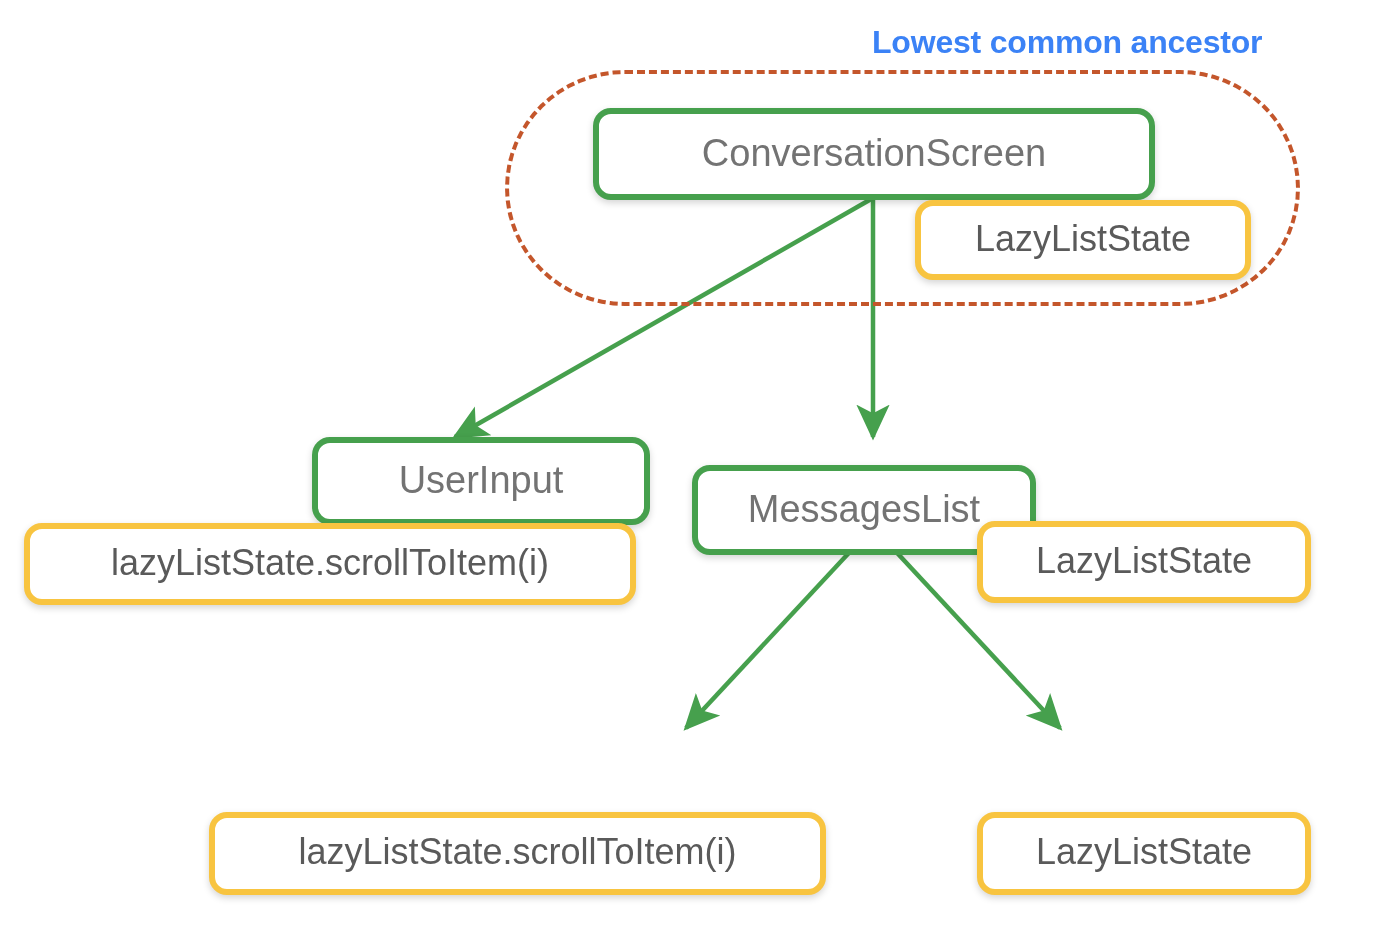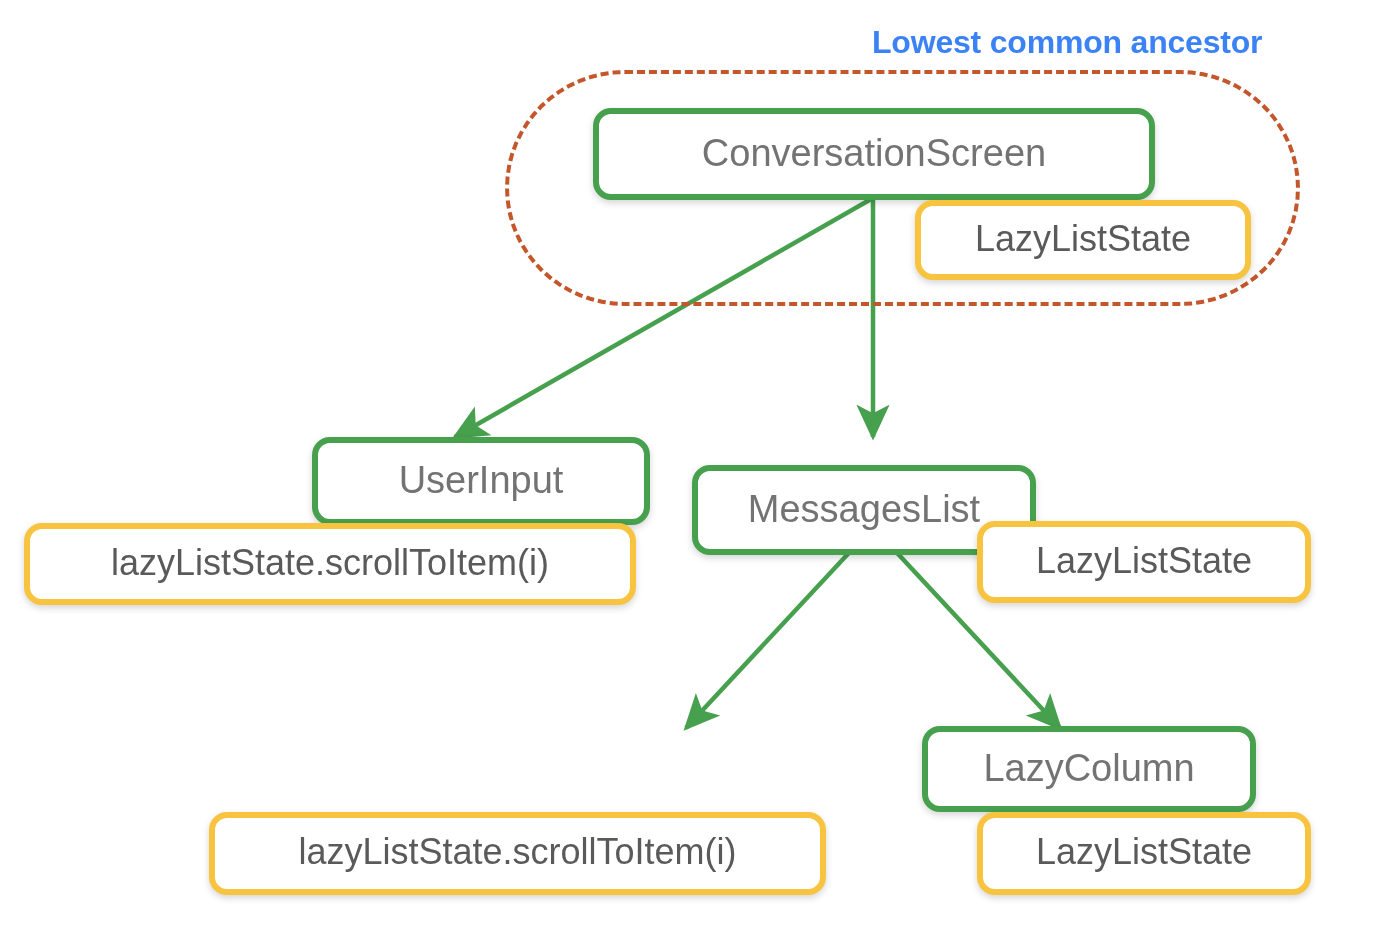--- a/index.html
+++ b/index.html
@@ -116,21 +116,18 @@
 
   <div class="node node-state" style="left: 977px; top: 521px; width: 334px; height: 82px;">
     <span>LazyListState</span>
   </div>
 
 
   <div class="node node-state" style="left: 209px; top: 812px; width: 617px; height: 83px;">
     <span>lazyListState.scrollToItem(i)</span>
   </div>
 
-  <div class="node node-composable" style="left: 922px; top: 726px; width: 334px; height: 86px;">
-    <span>LazyColumn</span>
-  </div>
 
   <div class="node node-state" style="left: 977px; top: 812px; width: 334px; height: 83px;">
     <span>LazyListState</span>
   </div>
 
 </div>
 
 </body></html>

